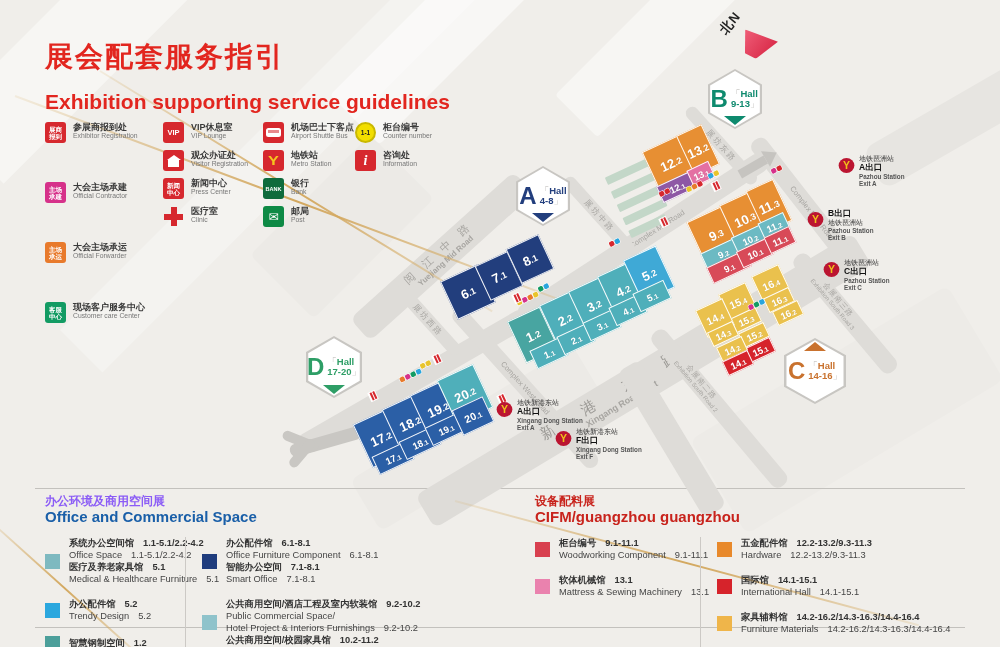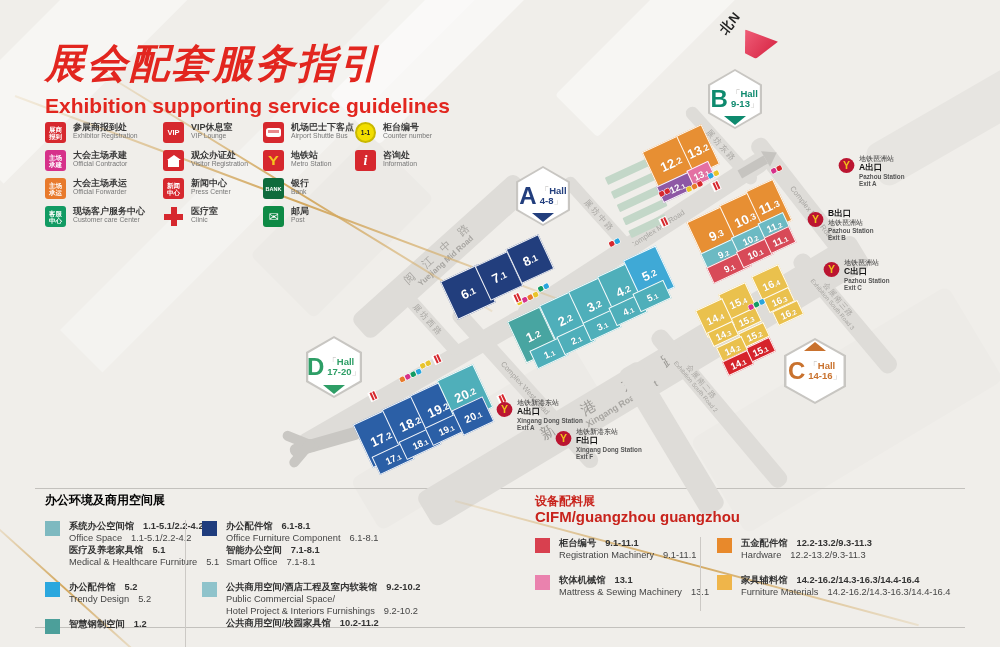--- a/index.html
+++ b/index.html
@@ -3,22 +3,22 @@
 <meta charset="utf-8">
 <style>
   html,body{margin:0;padding:0;}
   body{width:1000px;height:647px;font-family:"Liberation Sans","DejaVu Sans",sans-serif;background:#f0eeea;}
   #stage{position:relative;width:1000px;height:647px;overflow:hidden;background:#f0eeea;}
   .abs{position:absolute;}
   
   .beam{position:absolute;background:rgba(255,255,255,.45);z-index:0;transform-origin:0 0;}
   .gold{position:absolute;height:2px;background:linear-gradient(90deg,rgba(214,173,96,.15),#d3a85f,rgba(214,173,96,.2));z-index:4;transform-origin:0 50%;}
   
-  .title-zh{font-size:40px;font-weight:bold;color:#e2261f;letter-spacing:2px;line-height:1.05;font-style:italic;}
-  .title-en{font-size:21px;font-weight:bold;color:#e2261f;margin-top:10px;}
+  .title-zh{font-size:28px;font-weight:bold;color:#e2261f;letter-spacing:2px;line-height:1.05;}
+  .title-en{font-size:21px;font-weight:bold;color:#e2261f;margin-top:19px;}
   
   .svc-col{display:flex;flex-direction:column;}
   .svc{display:flex;align-items:flex-start;height:28px;}
   .svc-ic{width:21px;height:21px;border-radius:3px;display:flex;align-items:center;justify-content:center;flex:none;position:relative;box-sizing:border-box;}
   .svc-tx{margin-left:7px;}
   .svc-zh{font-size:9px;font-weight:bold;color:#3a3a3a;line-height:10px;white-space:nowrap;}
   .svc-en{font-size:6.8px;color:#777;line-height:8px;white-space:nowrap;}
   .t2{font-size:6.5px;line-height:7px;font-weight:bold;color:#fff;text-align:center;}
   .t1{font-weight:bold;color:#fff;}
   .icross{position:relative;width:21px;height:21px;}
@@ -63,21 +63,21 @@
   .compass{position:absolute;z-index:8;}
   .cn-label{position:absolute;left:0;top:6px;font-size:13px;font-weight:bold;color:#222;transform:rotate(-50deg);letter-spacing:1px;}
   .cn-arrow{position:absolute;left:26px;top:20px;width:34px;height:30px;background:linear-gradient(135deg,#f0607a,#d41f3e);clip-path:polygon(8% 0,100% 52%,30% 100%,0 78%);transform:rotate(-6deg);}
   
   .rule{position:absolute;height:1px;background:#c3c1bd;z-index:1;}
   .leg{position:absolute;z-index:5;}
   .leg-h-zh{font-size:12px;font-weight:bold;line-height:14px;}
   .leg-h-en{font-size:15px;font-weight:bold;line-height:17px;}
   .leg-cols{display:flex;margin-top:12px;}
   .leg-col2{border-left:1px solid #ccc9c5;padding-left:16px;}
-  .leg-e{display:flex;margin-bottom:13px;}
+  .leg-e{display:flex;margin-bottom:13px;align-items:center;}
   .leg-sw{width:15px;height:15px;flex:none;margin-top:1px;margin-right:9px;}
   .leg-l{font-size:9.3px;line-height:12px;color:#454545;white-space:nowrap;}
   .leg-l.zh{font-weight:bold;color:#333;}
   .leg-l .lr{margin-left:9px;}
 </style>
 </head>
 <body>
 
 <div id="stage">
 
@@ -87,21 +87,21 @@
   <div class="gold" style="left:100px;top:70px;width:460px;transform:rotate(31.5deg);"></div>
   <div class="gold" style="left:455px;top:500px;width:480px;transform:rotate(15deg);"></div>
   <div class="gold" style="left:-10px;top:520px;width:200px;transform:rotate(42deg);"></div>
 
   <div class="abs" style="left:45px;top:42px;z-index:9;">
     <div class="title-zh">展会配套服务指引</div>
     <div class="title-en">Exhibition supporting service guidelines</div>
   </div>
 
   <div class="abs" style="left:45px;top:122px;display:flex;z-index:9;">
-      <div class="svc-col" style="width: 118px;">
+      <div class="svc-col" style="width: 118px; gap: 32px;">
         <div class="svc">
           <div class="svc-ic" style="background: rgb(214, 40, 46);">
             <div class="t2">
               <span style="display: block;">展商</span>
               <span style="display: block;">报到</span>
             </div>
           </div>
           <div class="svc-tx">
             <div class="svc-zh">参展商报到处</div>
             <div class="svc-en">Exhibitor Registration</div>
@@ -656,21 +656,22 @@
           <div class="m-exit">F出口</div>
           <div class="m-en">Xingang Dong Station</div>
           <div class="m-en">Exit F</div>
         </div>
       </div>
     </div>
 
   <div class="rule" style="left:35px;top:488px;width:930px;"></div>
   <div class="rule" style="left:35px;top:627px;width:930px;"></div>
   <div class="leg" style="left:45px;top:494px;width:455px;">
-      <div class="leg-h-zh" style="color: #000000; font-family: Liberation Mono, monospace;">办公环境及商用空间展</div>
+      <div class="leg-h-zh" style="color: #8b5cf6;">办公环境及商用空间展</div>
+      <div class="leg-h-en" style="color: rgb(26, 95, 168);">Office and Commercial Space</div>
       <div class="leg-cols">
         <div style="width: 140px;">
           <div class="leg-e">
             <div class="leg-sw" style="background: rgb(126, 185, 192);"></div>
             <div>
               <div class="leg-l zh"><span class="lt">系统办公空间馆</span><span class="lr">1.1-5.1/2.2-4.2</span></div>
               <div class="leg-l"><span class="lt">Office Space</span><span class="lr">1.1-5.1/2.2-4.2</span></div>
               <div class="leg-l zh"><span class="lt">医疗及养老家具馆</span><span class="lr">5.1</span></div>
               <div class="leg-l"><span class="lt">Medical &amp; Healthcare Furniture</span><span class="lr">5.1</span></div>
             </div>
@@ -714,40 +715,47 @@
     </div>
   <div class="leg" style="left:535px;top:494px;width:440px;">
       <div class="leg-h-zh" style="color: rgb(200, 35, 28);">设备配料展</div>
       <div class="leg-h-en" style="color: rgb(200, 35, 28);">CIFM/guangzhou guangzhou</div>
       <div class="leg-cols">
         <div style="width: 165px;">
           <div class="leg-e">
             <div class="leg-sw" style="background: rgb(216, 64, 79);"></div>
             <div>
               <div class="leg-l zh"><span class="lt">柜台编号</span><span class="lr">9.1-11.1</span></div>
-              <div class="leg-l"><span class="lt">Registration Machinery</span><span class="lr">9.1-11.1</span></div>
+              <div class="leg-l"><span class="lt">Woodworking Component</span><span class="lr">9.1-11.1</span></div>
             </div>
           </div>
           <div class="leg-e">
             <div class="leg-sw" style="background: rgb(234, 130, 174);"></div>
             <div>
               <div class="leg-l zh"><span class="lt">软体机械馆</span><span class="lr">13.1</span></div>
               <div class="leg-l"><span class="lt">Mattress &amp; Sewing Machinery</span><span class="lr">13.1</span></div>
             </div>
           </div>
         </div>
         <div class="leg-col2" style="width: 250px;">
           <div class="leg-e">
             <div class="leg-sw" style="background: rgb(232, 137, 43);"></div>
             <div>
               <div class="leg-l zh"><span class="lt">五金配件馆</span><span class="lr">12.2-13.2/9.3-11.3</span></div>
               <div class="leg-l"><span class="lt">Hardware</span><span class="lr">12.2-13.2/9.3-11.3</span></div>
             </div>
           </div>
           <div class="leg-e">
+            <div class="leg-sw" style="background: rgb(214, 35, 43);"></div>
+            <div>
+              <div class="leg-l zh"><span class="lt">国际馆</span><span class="lr">14.1-15.1</span></div>
+              <div class="leg-l"><span class="lt">International Hall</span><span class="lr">14.1-15.1</span></div>
+            </div>
+          </div>
+          <div class="leg-e">
             <div class="leg-sw" style="background: rgb(239, 181, 74);"></div>
             <div>
               <div class="leg-l zh"><span class="lt">家具辅料馆</span><span class="lr">14.2-16.2/14.3-16.3/14.4-16.4</span></div>
               <div class="leg-l"><span class="lt">Furniture Materials</span><span class="lr">14.2-16.2/14.3-16.3/14.4-16.4</span></div>
             </div>
           </div>
         </div>
       </div>
     </div>
 </div>

